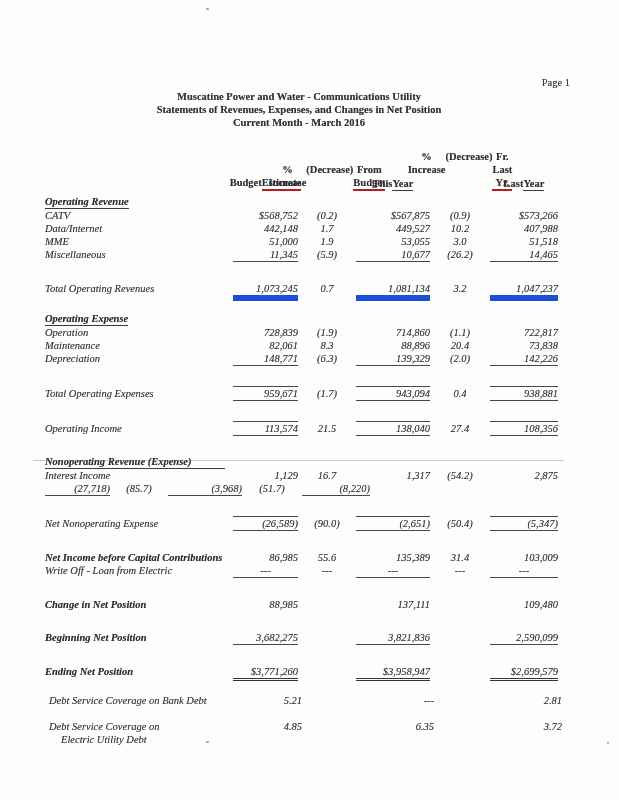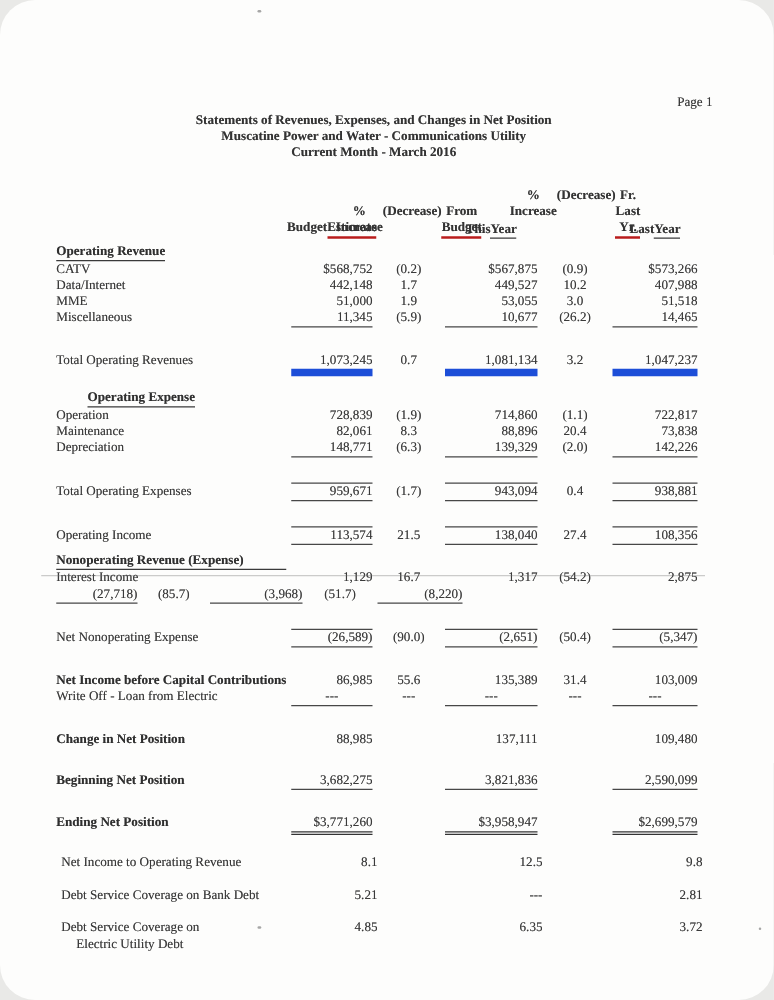--- a/index.html
+++ b/index.html
@@ -7,49 +7,48 @@
     position:relative;
     width:619px;height:800px;
     margin:0 auto;
     background:#fdfdfc;
     font-family:"Liberation Serif", serif;
     font-size:10.5px;
     line-height:13px;
     color:#3a3a3a;
     text-shadow:0 0 .5px rgba(56,56,56,.55);
     overflow:hidden;
-    border-radius:28px;
   }
   .page-label{position:absolute;top:76px;right:49px;}
   .titles{position:absolute;top:90px;left:33px;width:532px;text-align:center;font-weight:bold;color:#333;}
   .sheet{position:absolute;left:45px;top:150px;width:513px;}
 
-  .row{display:flex;align-items:baseline;}
+  .row{display:flex;align-items:baseline;font-style:italic;}
   .lab{width:188px;flex:none;white-space:nowrap;}
   .c1{width:65px;flex:none;text-align:right;}
   .c2{width:58px;flex:none;text-align:center;}
   .c3{width:74px;flex:none;text-align:right;}
   .c4{width:60px;flex:none;text-align:center;}
   .c5{width:68px;flex:none;text-align:right;}
 
   
   .u{border-bottom:1px solid #474747;}
   .uh{border-bottom:6px solid #1d4ed8;}
   .t{border-top:1px solid #474747;}
   .d{border-bottom:3px double #343434;}
 
   .bold .lab{font-weight:bold;color:#2f2f2f;}
   .sec{margin-top:10px;font-weight:bold;color:#2f2f2f;}
   .sec .sec-txt{display:inline-block;border-bottom:1px solid #3a3a3a;}
   .sec .wideu{padding-right:34px;}
 
   .mt4{margin-top:4px;}
   .mt9{margin-top:20px;}
-  .mt10{margin-top:6px;}
-  .mt11{margin-top:11px;margin-left:25px;}
+  .mt10{margin-top:19px;}
+  .mt11{margin-top:11px;}
   .mt13{margin-top:13px;}
   .mt16{margin-top:16px;}
 
   
   .cols{display:flex;align-items:flex-end;font-weight:bold;color:#333;}
   .hc{display:flex;flex-direction:row;justify-content:center;text-align:center;}
   .hl{display:block;}
   .hu{border-bottom:2px solid #b91c1c;}
   .hut{display:inline-block;border-bottom:1px solid #3a3a3a;margin:0 auto;}
 
@@ -63,22 +62,22 @@
   .speck.s3{left:607px;top:742px;width:2px;height:2px;}
 </style>
 </head>
 <body>
 
 <div class="page">
 
   <div class="page-label">Page 1</div>
 
   <div class="titles">
+    <div>Muscatine Power and Water - Communications Utility</div>
     <div>Statements of Revenues, Expenses, and Changes in Net Position</div>
-    <div>Muscatine Power and Water - Communications Utility</div>
     <div>Current Month - March 2016</div>
   </div>
 
   <div class="sheet">
 
     <div class="cols">
       <span class="lab"></span>
       <span class="c1 hc">
         <span class="hl">Budget</span>
         <span class="hl hu">Estimate</span>
@@ -270,28 +269,20 @@
 
     <div class="row bold mt9">
       <span class="lab">Ending Net Position</span>
       <span class="c1 d">$3,771,260</span>
       <span class="c2"></span>
       <span class="c3 d">$3,958,947</span>
       <span class="c4"></span>
       <span class="c5 d">$2,699,579</span>
     </div>
 
-    <div class="row mt16">
-      <span class="lab ind">Net Income to Operating Revenue</span>
-      <span class="c1">8.1</span>
-      <span class="c2"></span>
-      <span class="c3">12.5</span>
-      <span class="c4"></span>
-      <span class="c5">9.8</span>
-    </div>
 
     <div class="row mt13">
       <span class="lab ind">Debt Service Coverage on Bank Debt</span>
       <span class="c1">5.21</span>
       <span class="c2"></span>
       <span class="c3">---</span>
       <span class="c4"></span>
       <span class="c5">2.81</span>
     </div>
 

